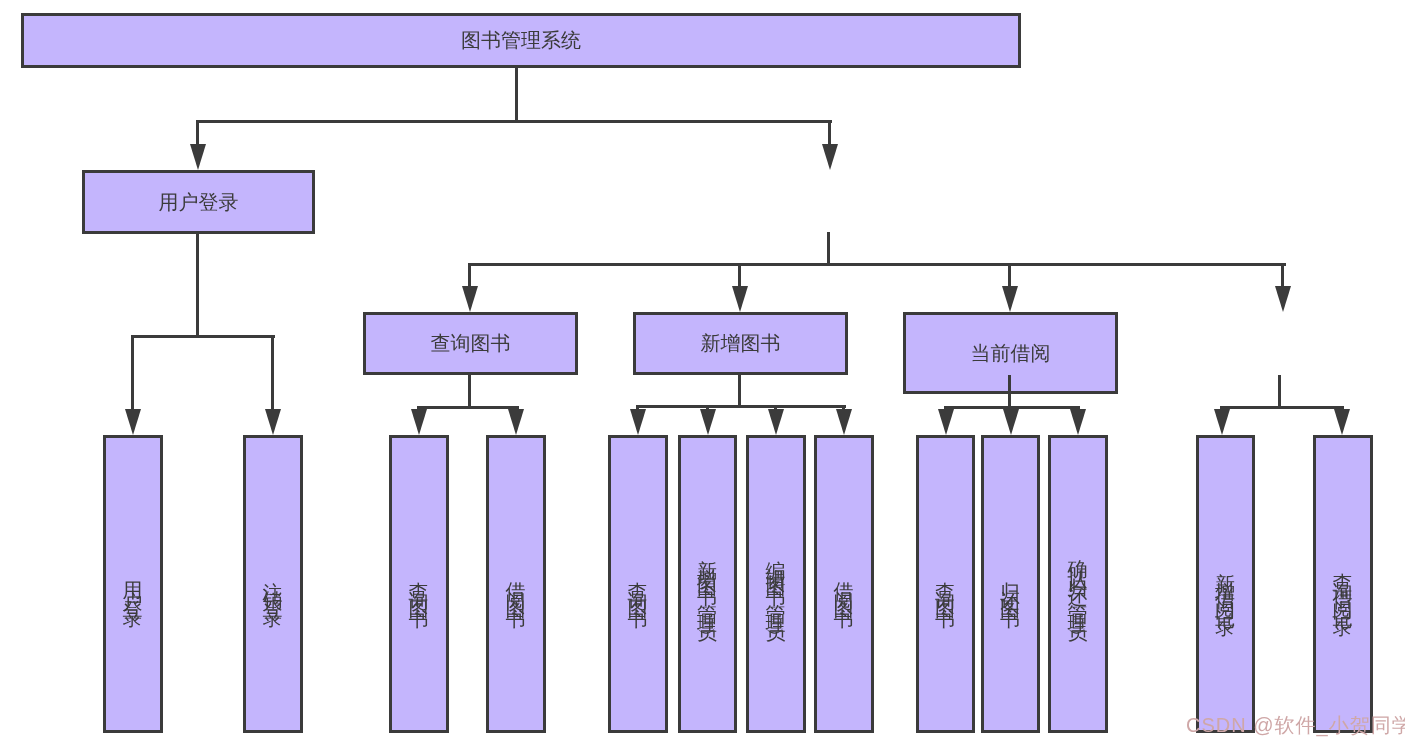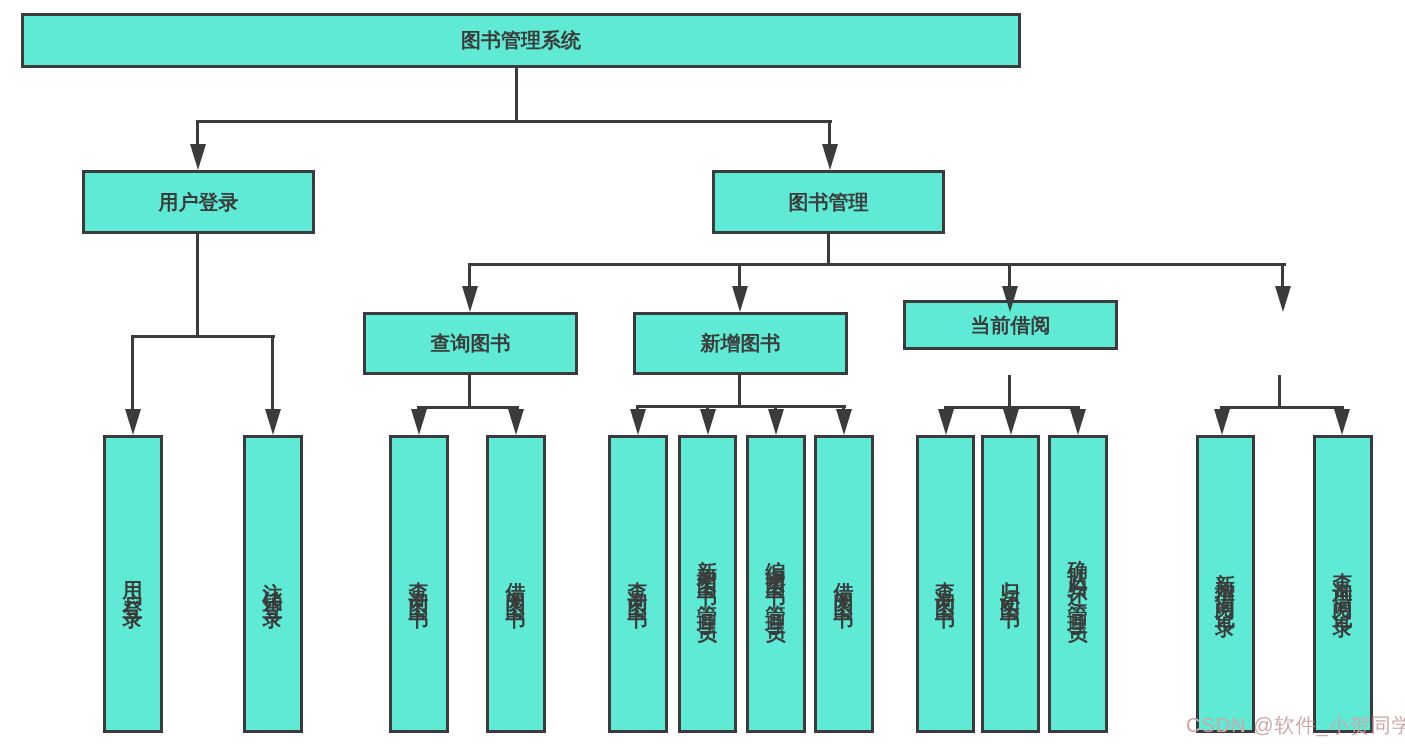--- a/index.html
+++ b/index.html
@@ -11,26 +11,25 @@
   body{font-family:"Liberation Sans","DejaVu Sans",sans-serif;}
   #stage{
     position:relative;
     width:1405px;height:747px;
     background:var(--bg);
     overflow:hidden;
   }
   .box{
     position:absolute;
     border:3px solid var(--line);
-    background:#5eead4;
+    background:#c4b5fd;
     box-sizing:border-box;
     display:flex;align-items:center;justify-content:center;
     color:var(--text);
     font-size:20px;
-    font-weight:bold;
   }
   .leaf .vtext{
     writing-mode:vertical-rl;
     text-orientation:mixed;
     letter-spacing:9px;
     line-height:1.1;
     font-size:20px;
     color:var(--text);
     white-space:nowrap;
   }
@@ -56,33 +55,30 @@
 <div id="stage">
 
   <div class="box" style="left:21px;top:13px;width:1000px;height:55px;">
     <span>图书管理系统</span>
   </div>
 
   <div class="box" style="left:82px;top:170px;width:233px;height:64px;">
     <span>用户登录</span>
   </div>
 
-  <div class="box" style="left:712px;top:170px;width:233px;height:64px;">
-    <span>图书管理</span>
-  </div>
 
   <div class="box" style="left:363px;top:312px;width:215px;height:63px;">
     <span>查询图书</span>
   </div>
 
   <div class="box" style="left:633px;top:312px;width:215px;height:63px;">
     <span>新增图书</span>
   </div>
 
-  <div class="box" style="left:903px;top:300px;width:215px;height:50px;">
+  <div class="box" style="left:903px;top:312px;width:215px;height:82px;">
     <span>当前借阅</span>
   </div>
 
 
   <div class="box leaf" style="left:103px;top:435px;width:60px;height:298px;">
     <span class="vtext">用户登录</span>
   </div>
   <div class="box leaf" style="left:243px;top:435px;width:60px;height:298px;">
     <span class="vtext">注销登录</span>
   </div>

